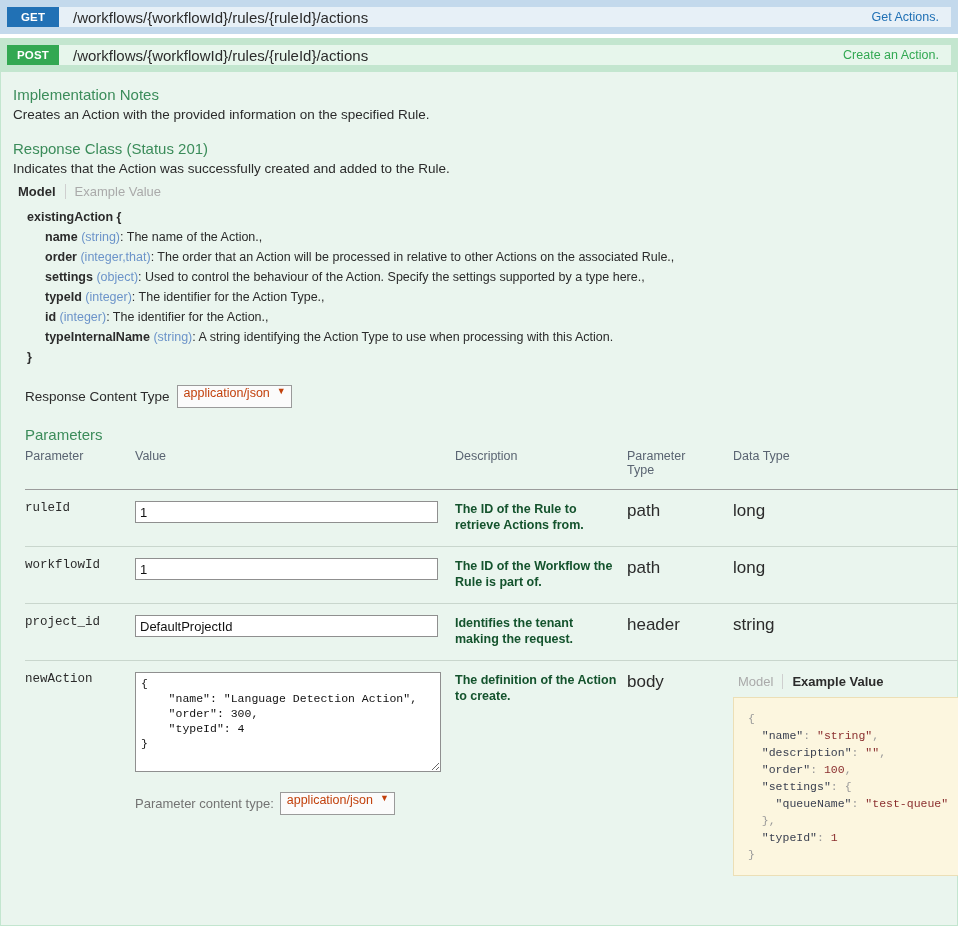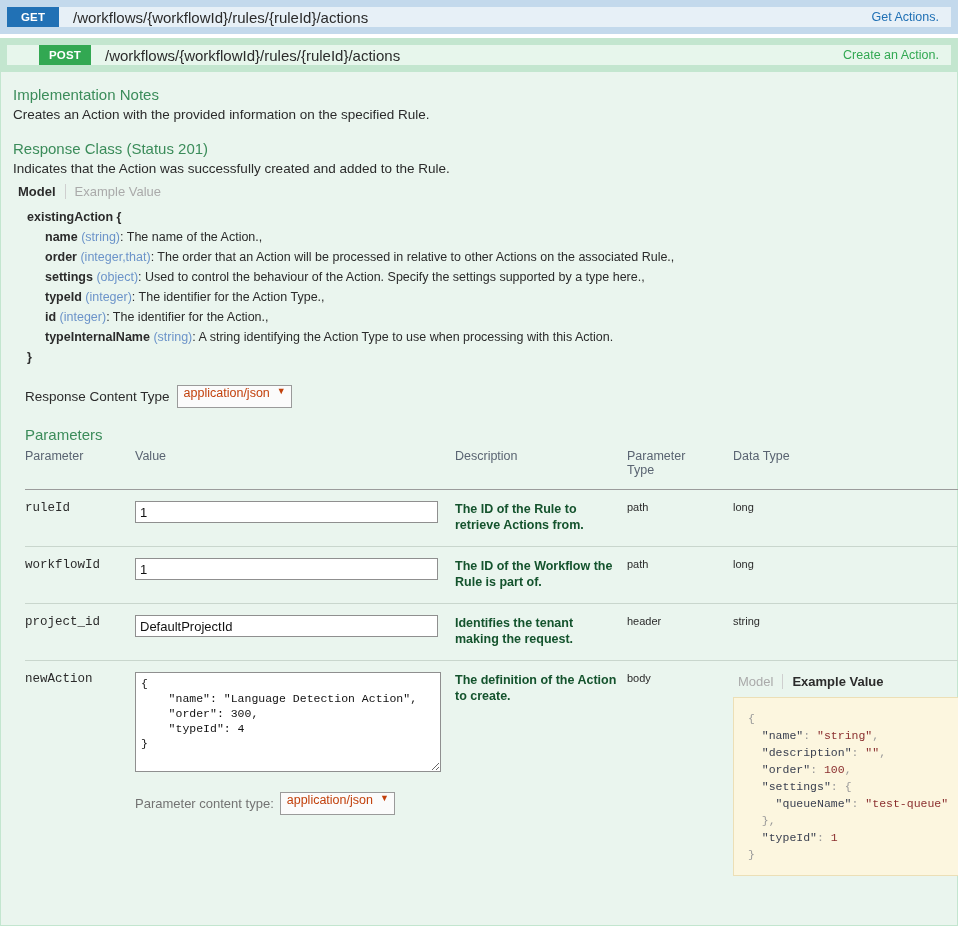--- a/index.html
+++ b/index.html
@@ -13,21 +13,21 @@
   }
   #page { width: 958px; height: 926px; position: relative; background:#fff; overflow:hidden; }
 
   
   .op-head {
     display: flex; align-items: stretch;
     height: 34px;
     border: 7px solid #be185d;
   }
   .op-head.get     { background: #e7f0f7; border-color: #c3d9ec; }
-  .op-head.post    { background: #e7f6ec; border-color: #c3e6cf; padding-left: 32px; }
+  .op-head.post    { background: #e7f6ec; border-color: #c3e6cf; }
 
   .op-method {
     width: 52px; min-width: 52px;
     color: #fff;
     font-size: 11.5px;
     font-weight: bold;
     display: flex; align-items: center; justify-content: center;
     letter-spacing: .2px;
   }
   .op-method.get  { background: #2171b5; }
@@ -137,21 +137,21 @@
     padding-top: 13px;
   }
   td.desc-cell {
     font-weight: bold;
     font-size: 12.5px;
     color: #14532d;
     line-height: 16px;
     padding-top: 13px;
   }
   td.ptype-cell, td.dtype-cell {
-    font-size: 11px;
+    font-size: 17px;
     color: #2b2b2b;
     padding-top: 13px;
   }
 
   input.txt {
     width: 303px;
     height: 22px;
     border: 1px solid #8f8f8f;
     background: #fff;
     padding: 1px 4px;

